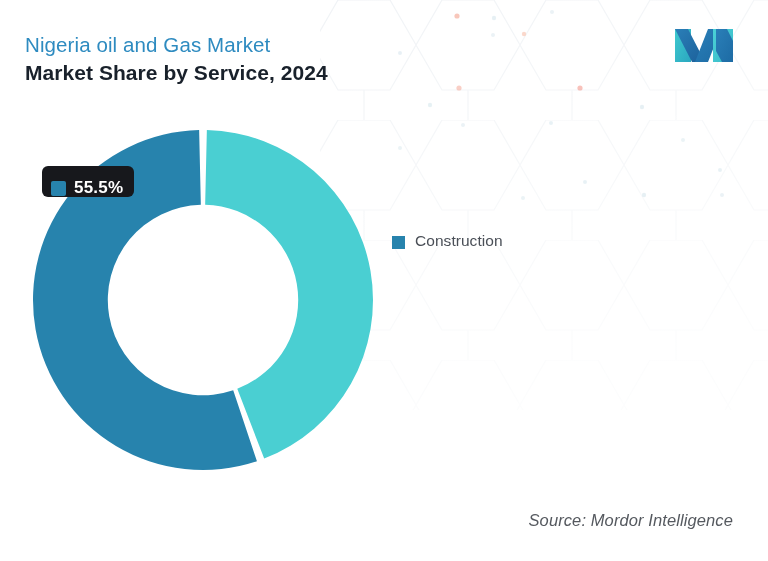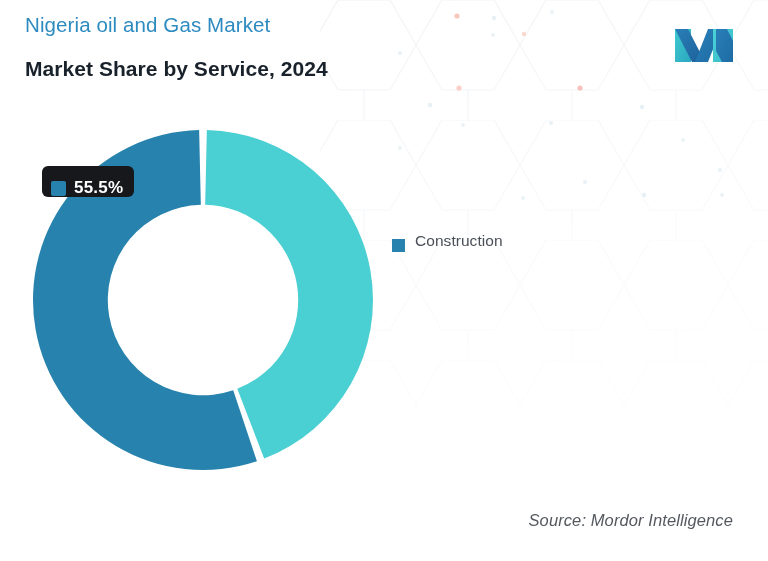--- a/index.html
+++ b/index.html
@@ -24,38 +24,38 @@
     position: absolute;
     inset: 0;
     pointer-events: none;
     z-index: 0;
   }
 
   
   #header {
     position: absolute;
     left: 25px;
-    top: 12px;
+    top: 32px;
     z-index: 3;
   }
   #title-primary {
     font-size: 20.5px;
     line-height: 25px;
     color: #2e8bc0;
     letter-spacing: 0.1px;
     white-space: nowrap;
   }
   #title-secondary {
     font-size: 21px;
     line-height: 27px;
     font-weight: bold;
     color: #19212b;
     letter-spacing: 0.05px;
     white-space: nowrap;
-    margin-top: 18px;
+    margin-top: 2px;
   }
 
   
   #logo {
     position: absolute;
     right: 35px;
     top: 29px;
     width: 58px;
     height: 33px;
     z-index: 4;
@@ -110,21 +110,21 @@
   
   #legend {
     position: absolute;
     left: 392px;
     top: 230px;
     width: 360px;
     z-index: 3;
   }
   .legend-row {
     display: flex;
-    align-items: flex-end;
+    align-items: center;
     margin-bottom: 6px;
   }
   .legend-swatch {
     width: 13px;
     height: 13px;
     margin-top: 4px;
     margin-right: 10px;
     flex: 0 0 auto;
   }
   .legend-label {

